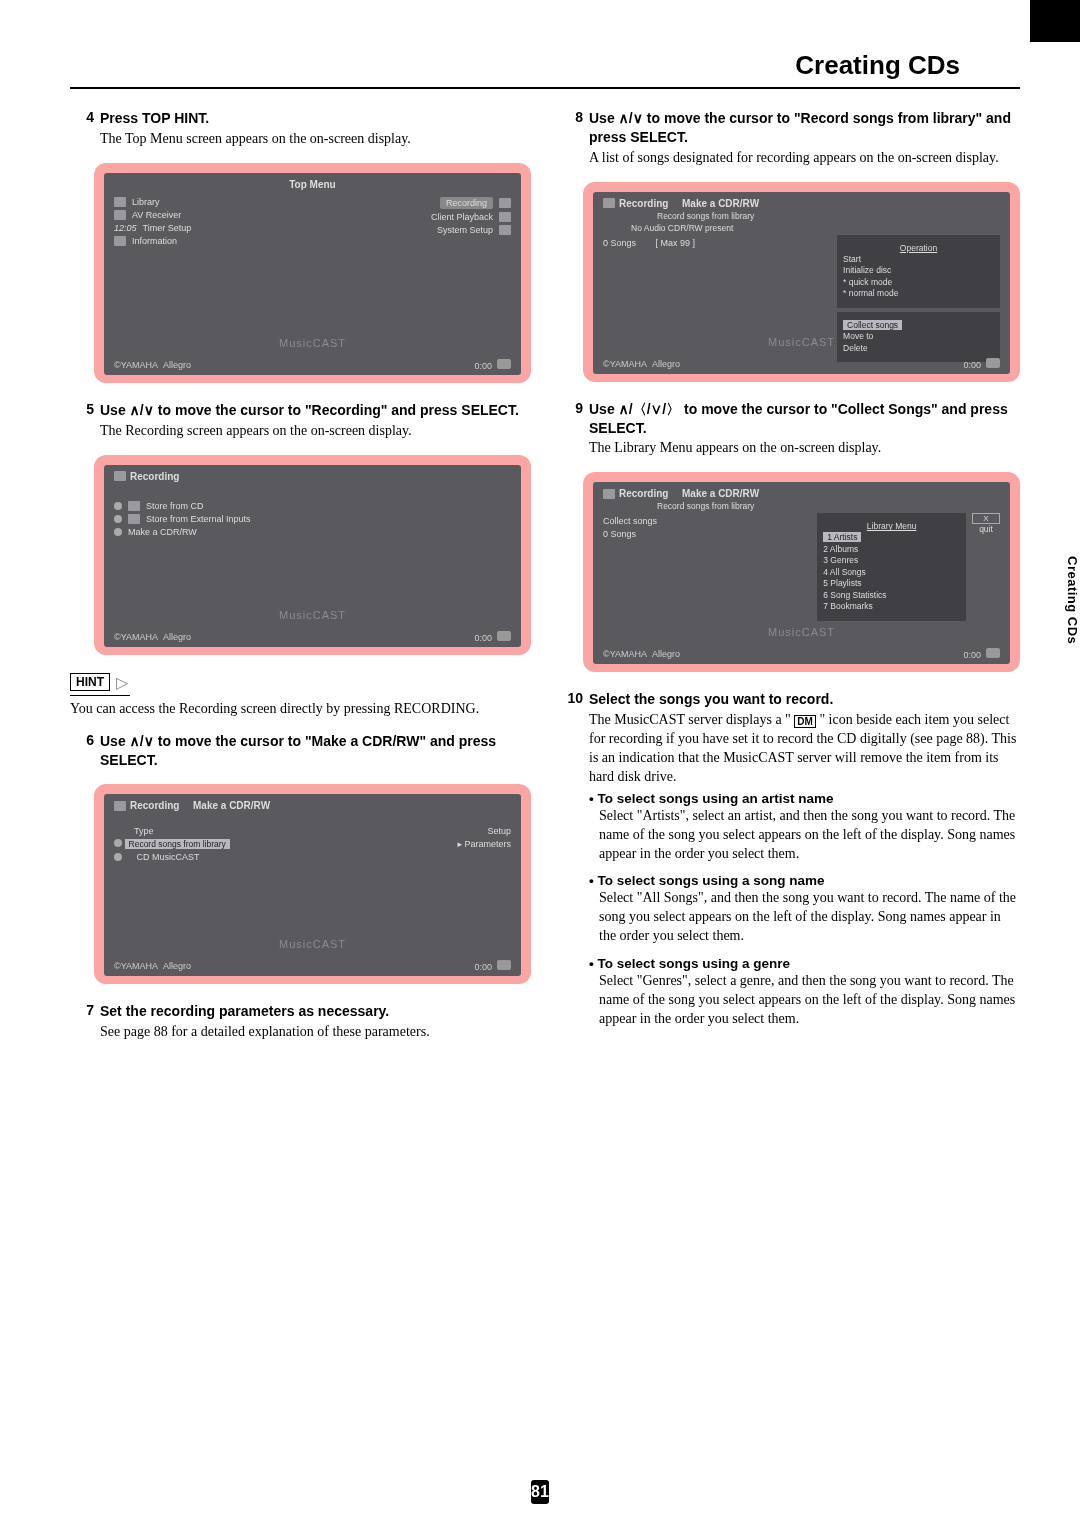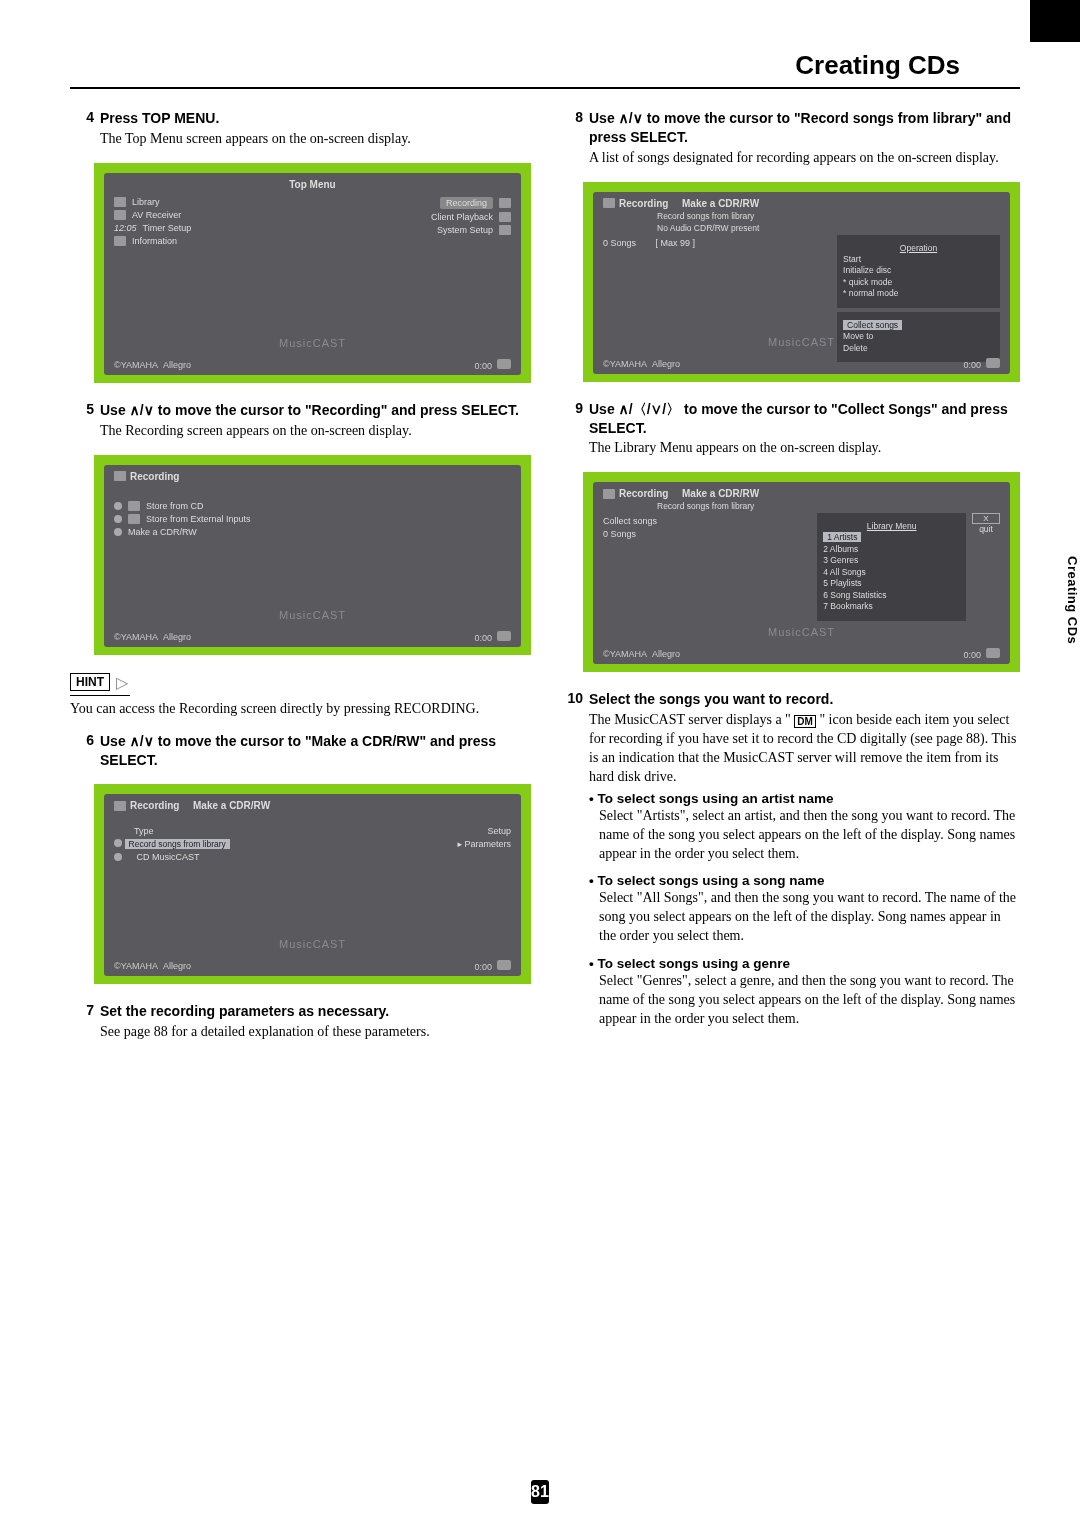--- a/index.html
+++ b/index.html
@@ -82,22 +82,22 @@
     font-family: "Times New Roman", serif;
     font-size: 14px;
     line-height: 1.35;
     margin-top: 2px;
   }
   .arrows {
     font-family: Arial, sans-serif;
     font-weight: bold;
   }
   .screenshot {
-    background: #84cc16;
-    border-radius: 0;
+    background: #fca5a5;
+    border-radius: 12px;
     margin: 14px 0 18px 0;
     padding: 10px 10px 8px 10px;
     color: #ddd;
     font-family: Arial, sans-serif;
     font-size: 10px;
     position: relative;
     height: 180px;
     box-sizing: border-box;
   }
   .screenshot .ss-inner {
@@ -183,21 +183,21 @@
 
   <div class="page-title">Creating CDs</div>
 
   <div class="columns">
 
     <div class="col">
 
       <div class="step">
         <div class="step-num">4</div>
         <div class="step-body">
-          <div class="step-head">Press TOP MENU.</div>
+          <div class="step-head">Press TOP HINT.</div>
           <div class="step-text">The Top Menu screen appears on the on-screen display.</div>
         </div>
       </div>
 
       <div class="screenshot" style="margin-left:24px; height:220px;">
         <div class="ss-inner">
           <div class="ss-title">Top Menu</div>
           <div style="display:flex; gap:6px; height:130px;">
             <div style="flex:1">
               <div class="ss-row">
@@ -334,21 +334,21 @@
             <span>Use </span><span class="arrows">∧/∨</span><span> to move the cursor to "Record songs from library" and press SELECT.</span>
           </div>
           <div class="step-text">A list of songs designated for recording appears on the on-screen display.</div>
         </div>
       </div>
 
       <div class="screenshot" style="margin-left:24px; height:200px;">
         <div class="ss-inner">
           <div class="ss-title-left"><span class="ss-small-icon"></span><span>Recording</span>&nbsp;&nbsp;<span>Make a CDR/RW</span></div>
           <div class="ss-subtitle" style="margin-left:54px">Record songs from library</div>
-          <div class="ss-subtitle" style="margin-left:54px">No Audio CDR/RW present</div>
+          <div class="ss-subtitle" style="margin-left:28px">No Audio CDR/RW present</div>
           <div class="ss-cols">
             <div class="ss-left">
               <div class="ss-row"><span>0  Songs</span>&nbsp;&nbsp;&nbsp;<span>[  Max 99  ]</span></div>
             </div>
             <div class="ss-right">
               <div class="ss-box-right">
                 <div style="text-align:center;text-decoration:underline">Operation</div>
                 <div class="ss-list-item">Start</div>
                 <div class="ss-list-item">Initialize disc</div>
                 <div class="ss-list-item">* quick mode</div>

